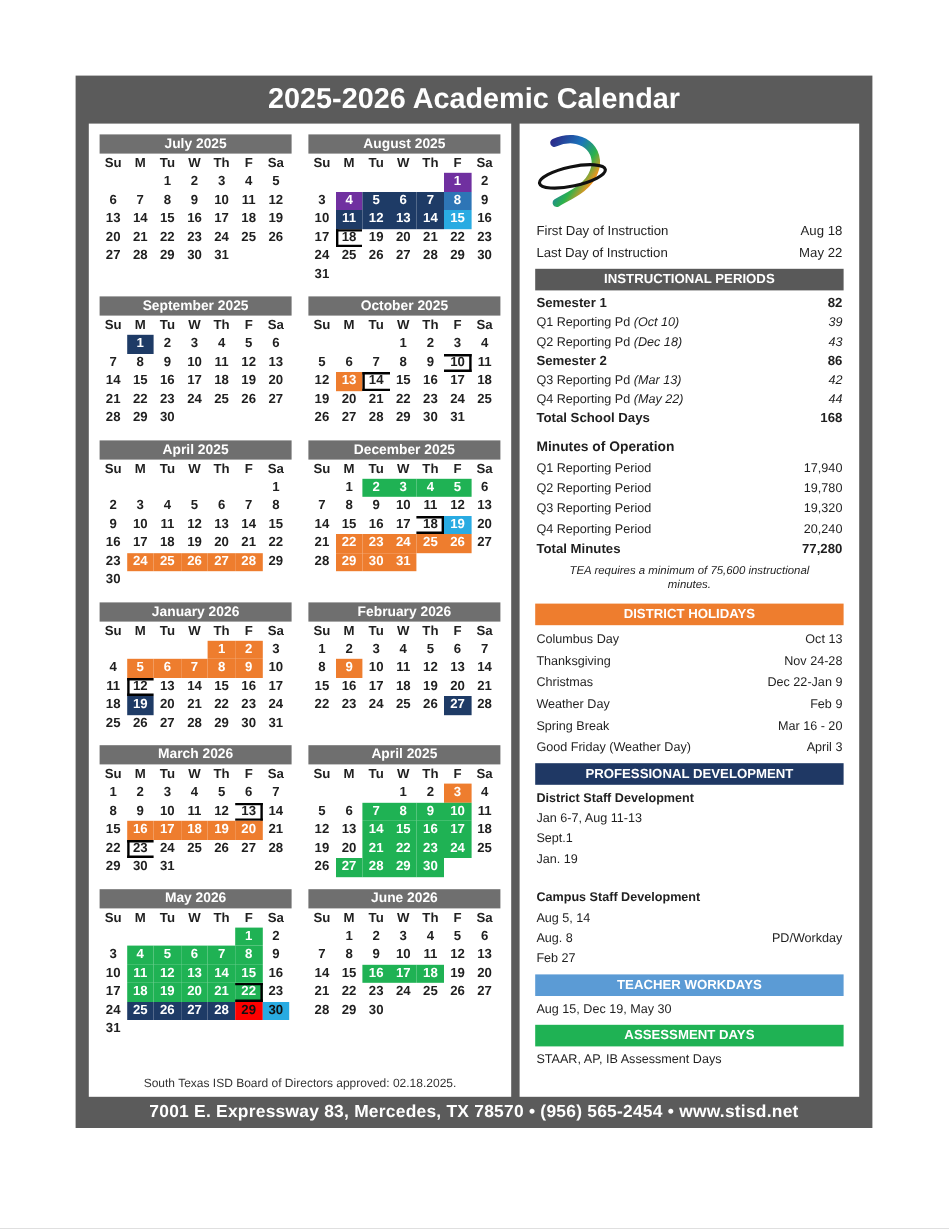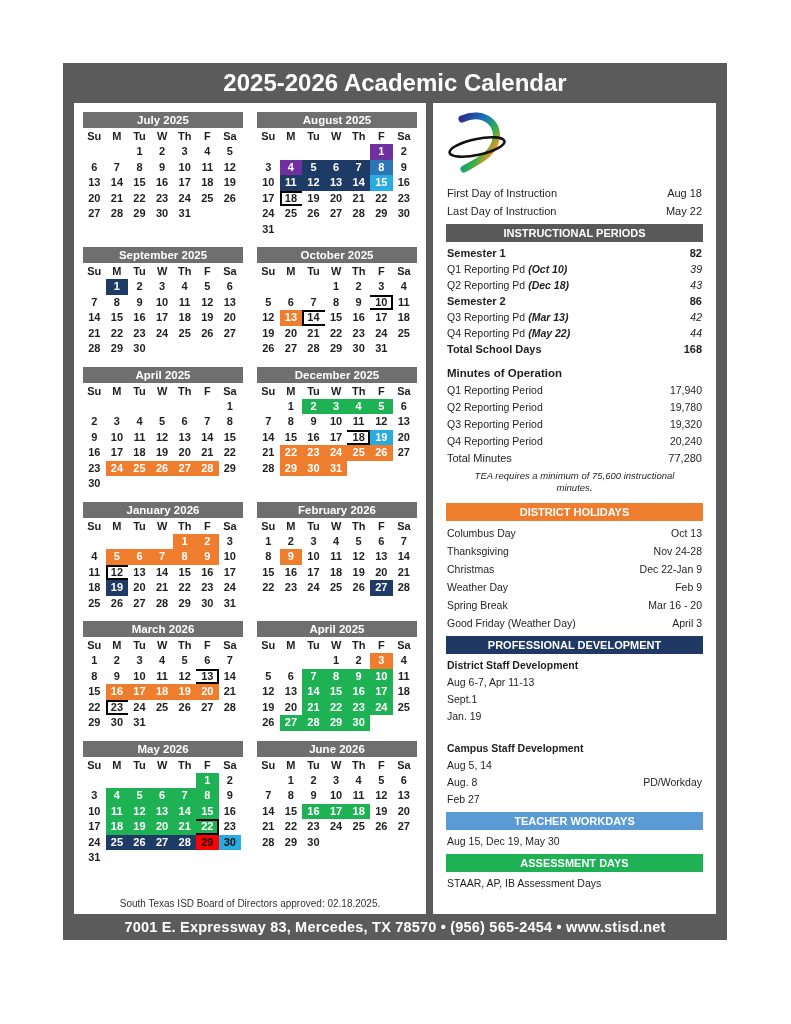--- a/index.html
+++ b/index.html
@@ -30,26 +30,26 @@
   .logo-row{display:flex;align-items:center;gap:6px;margin:3px 0 12px 2px;}
   .logo-text .tagline{font-style:italic;font-size:9px;color:#555;margin-bottom:1px;}
   .logo-name{font-size:20px;font-weight:700;line-height:1.02;letter-spacing:-.5px;color:#1a1a1a;}
   .logo-sub{background:#4a4a4a;color:#fff;font-size:6.9px;font-weight:700;padding:2px 5px;letter-spacing:.5px;margin-top:3px;display:inline-block;border-radius:2px;}
   .kv{display:flex;justify-content:space-between;align-items:baseline;margin:6px 1px;font-size:11px;}
   .bar{color:#fff;font-weight:700;font-size:11px;text-align:center;padding:3px 0;margin:7px 0 5px;}
   .bar.gray{background:#595959}.bar.orange{background:#ee7d2e}.bar.navyb{background:#1f3864}
   .bar.blue{background:#5b9bd5}.bar.greenb{background:#1fb254}
   .ip-row{display:flex;justify-content:space-between;align-items:baseline;margin:4px 1px;font-size:10.5px;}
   .ip-row.bold{font-weight:700;font-size:11px;}
-  .ip-date{font-style:italic;font-weight:bold;}
+  .ip-date{font-style:italic;}
   .ip-val{font-style:italic;}
   .ip-row.bold .ip-val{font-style:normal;font-weight:700;}
   .section-heading{font-weight:700;font-size:11.5px;margin:12px 1px 4px;}
   .mn-row{display:flex;justify-content:space-between;margin:5px 1px;font-size:10.5px;}
-  .mn-row.bold{font-weight:400;font-size:11px;}
+  .mn-row.bold{font-weight:700;font-size:11px;}
   .note{font-style:italic;font-size:9.5px;text-align:center;max-width:210px;margin:6px auto 8px;line-height:1.3;}
   .hol-row{display:flex;justify-content:space-between;margin:6px 1px;font-size:10.5px;}
   .pd-heading{font-weight:700;font-size:10.5px;margin:3px 1px 2px;}
   .pd-line{font-size:10.5px;margin:5px 1px;}
   .pd-row{display:flex;justify-content:space-between;font-size:10.5px;margin:5px 1px;}
   .gap-md{height:12px;}
 </style>
 </head>
 <body>
 
@@ -714,21 +714,21 @@
           </div>
           <div class="hol-row">
             <span>Good Friday (Weather Day)</span>
             <span>April 3</span>
           </div>
         </div>
 
       <div class="bar navyb">PROFESSIONAL DEVELOPMENT</div>
       <div class="pd-heading">District Staff Development</div>
       <div id="pdDistrict">
-          <div class="pd-line">Aug 6-7, Apr 11-13</div>
+          <div class="pd-line">Jan 6-7, Aug 11-13</div>
           <div class="pd-line">Sept.1</div>
           <div class="pd-line">Jan. 19</div>
         </div>
       <div class="gap-md"></div>
       <div class="pd-heading">Campus Staff Development</div>
       <div id="pdCampus">
           <div class="pd-row">
             <span>Aug 5, 14</span>
           </div>
           <div class="pd-row">

